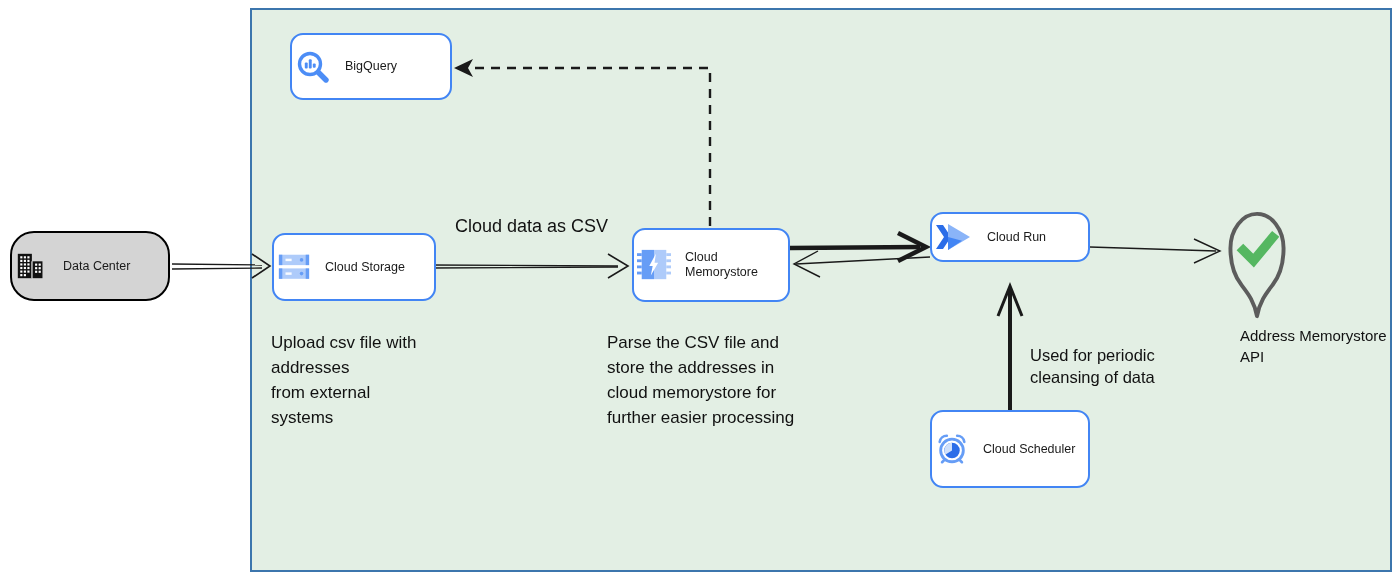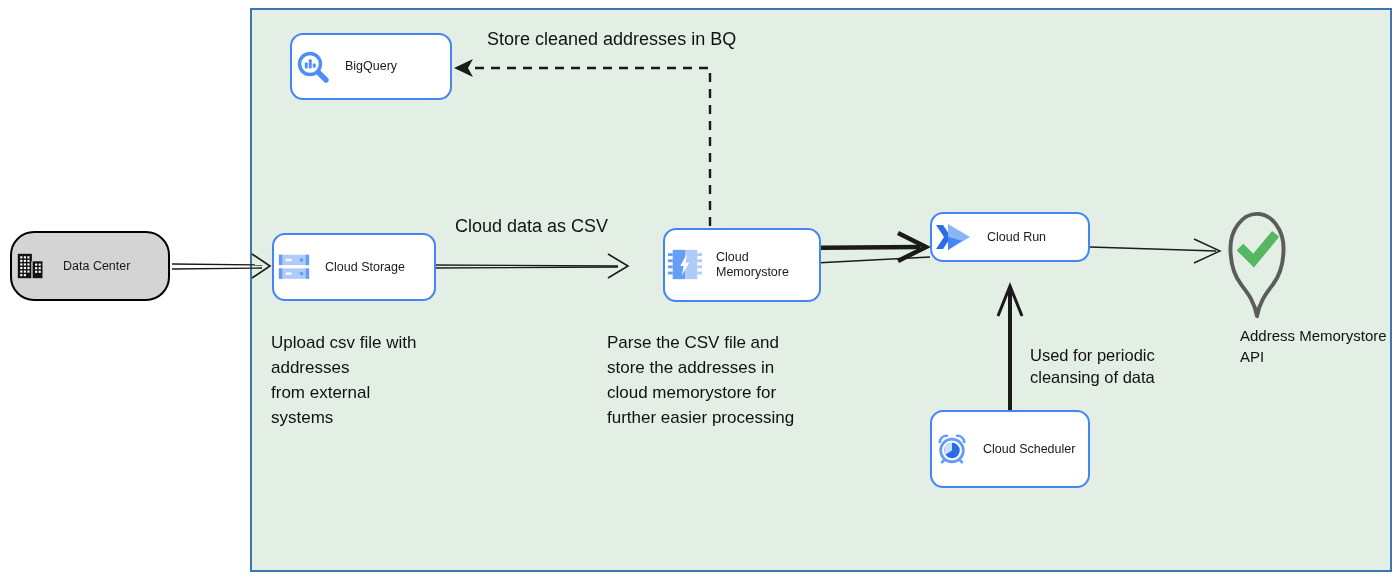--- a/index.html
+++ b/index.html
@@ -18,21 +18,21 @@
     background:#ffffff; border:2px solid #4285f4; border-radius:13px;
     padding-left:3px; box-sizing:border-box;
   }
   .node .label { font-size:12.5px; line-height:15px; color:#1a1a1a; }
   .node--datacenter {
     left:10px; top:231px; width:160px; height:70px;
     background:#d4d4d4; border:2px solid #000; border-radius:24px; gap:18px;
   }
   .node--bigquery     { left:290px; top:33px;  width:162px; height:67px; }
   .node--storage      { left:272px; top:233px; width:164px; height:68px; }
-  .node--memorystore  { left:632px; top:228px; width:158px; height:74px;margin-left:31px; }
+  .node--memorystore  { left:632px; top:228px; width:158px; height:74px; }
   .node--memorystore .label { max-width:82px; }
   .node--run          { left:930px; top:212px; width:160px; height:50px; }
   .node--scheduler    { left:930px; top:410px; width:160px; height:78px; }
   .icon { display:flex; align-items:center; justify-content:center; }
   .pin { position:absolute; left:1222px; top:206px; }
   .note { position:absolute; white-space:pre-line; color:#111; }
   .note--storebq  { left:487px;  top:29px;  font-size:18px; }
   .note--export   { left:455px;  top:216px; font-size:18px; }
   .note--upload   { left:271px;  top:330px; font-size:17px; line-height:25px; }
   .note--parse    { left:607px;  top:330px; font-size:17px; line-height:25px; }
@@ -205,21 +205,20 @@
     <span class="icon">
       <svg width="70" height="120" viewBox="0 0 70 122" fill="none">
         <path d="M35 112 C32 96 25 88 19 80 C12 71 8 61 8 43 C8 24 20 8 35 8 C50 8 62 24 62 43 C62 61 58 71 51 80 C45 88 38 96 35 112 Z" stroke="#5c5c5c" stroke-width="4" stroke-linejoin="round"></path>
         <path d="M21 45 L31.5 55.5 L51 32" stroke="#55b761" stroke-width="9.5" stroke-linecap="square" stroke-linejoin="miter"></path>
       </svg>
     </span>
   </div>
   <div class="note note--ava">Address Memorystore
 API</div>
 
-  <div class="note note--storebq">Store cleaned addresses in BQ</div>
   <div class="note note--export">Cloud data as CSV</div>
   <div class="note note--upload">Upload csv file with
 addresses
 from external
 systems</div>
   <div class="note note--parse">Parse the CSV file and
 store the addresses in
 cloud  memorystore for
 further easier processing</div>
   <div class="note note--periodic">Used for periodic

